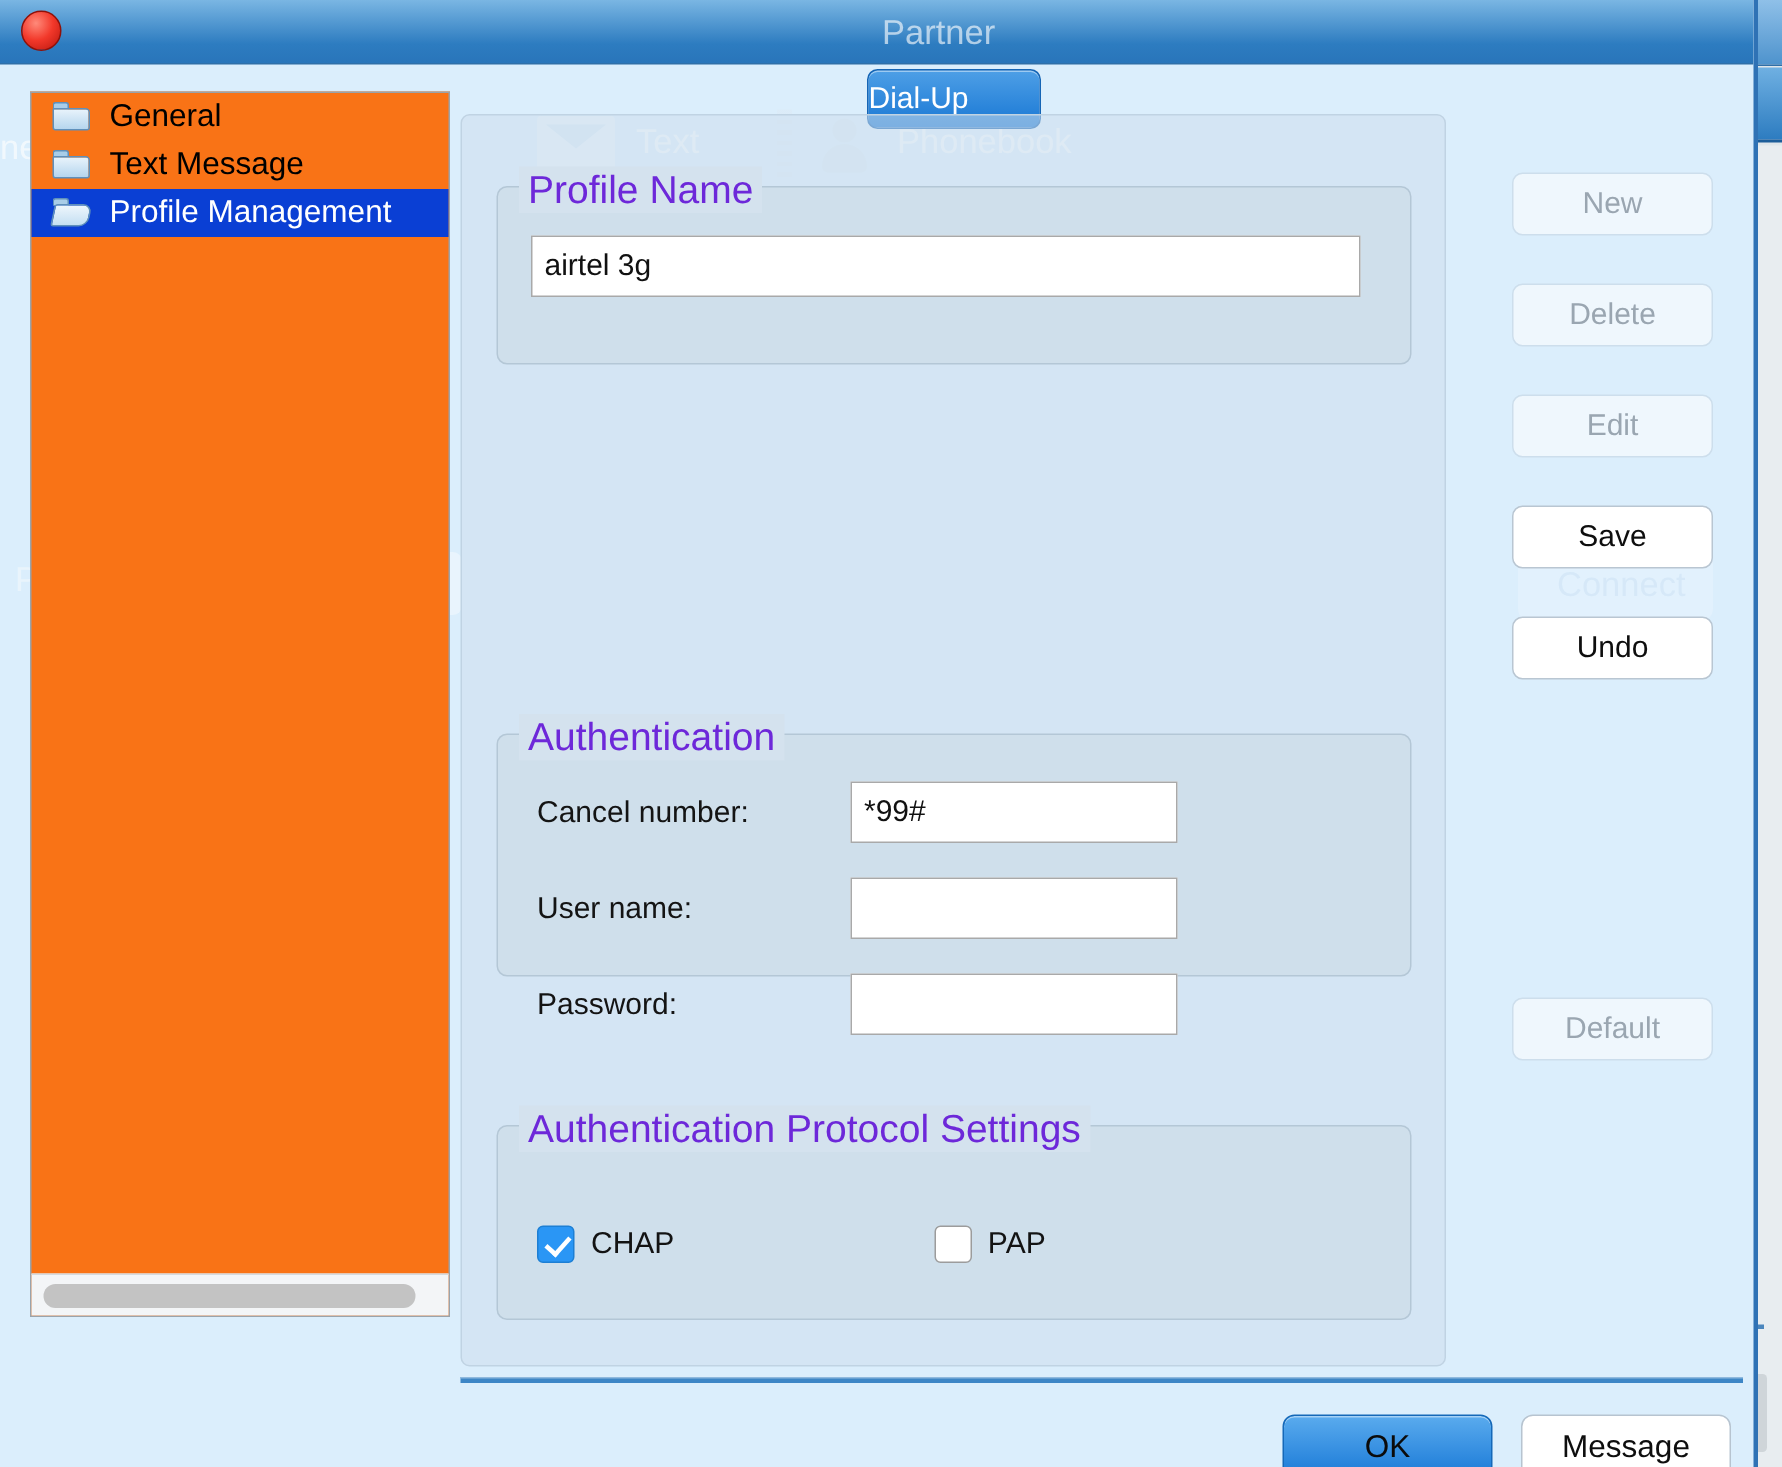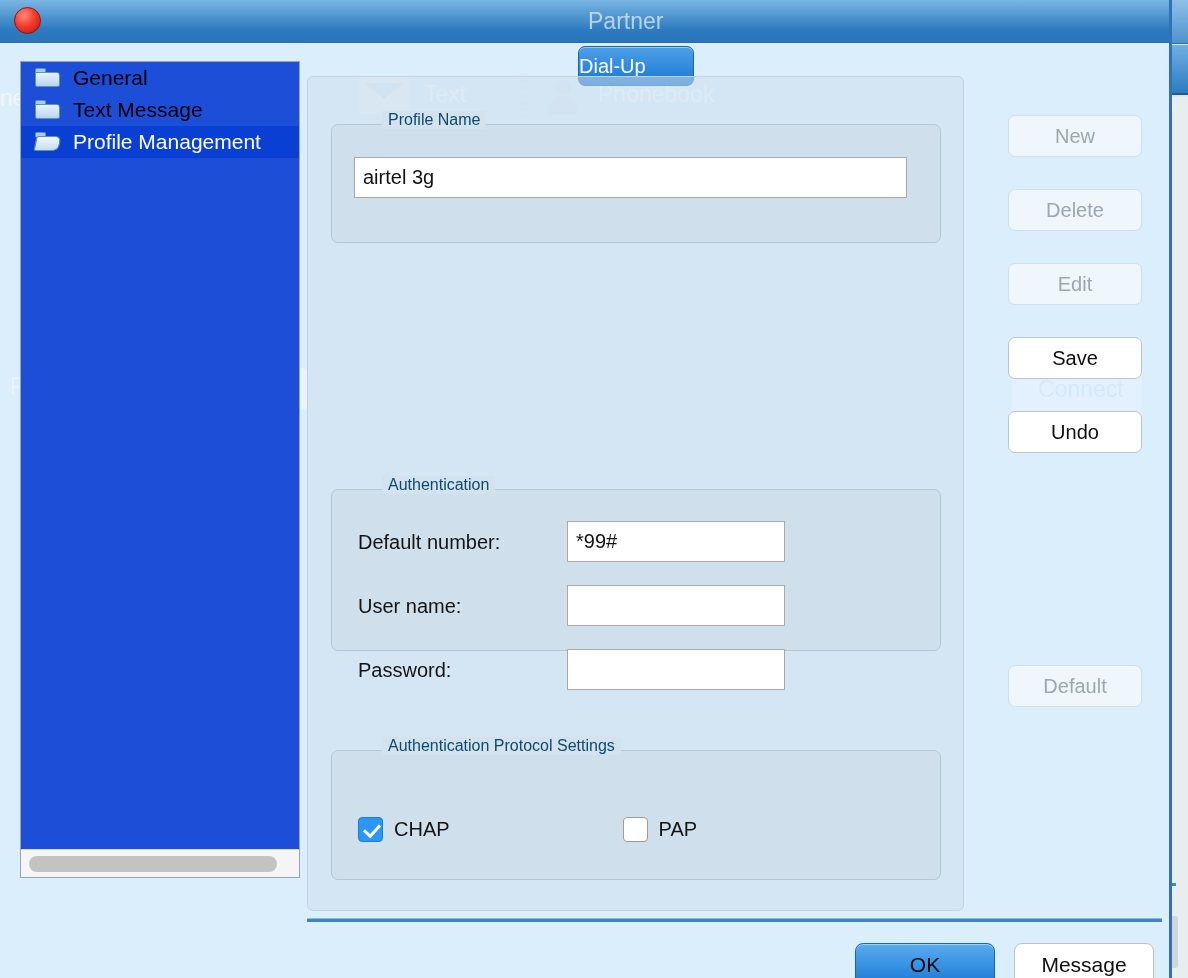--- a/index.html
+++ b/index.html
@@ -110,21 +110,21 @@
   }
 
   
   #body-area {
     position: absolute; left: 0; top: 43px; width: 1172px; height: 935px;
   }
 
   
   #tree-panel {
     position: absolute; left: 20px; top: 18px; width: 280px; height: 817px;
-    background: #1d4ed8;
+    background: #f97316;
     border: 1px solid #9aa3ab;
   }
   .tree-item {
     display: flex; align-items: center; height: 32px;
     padding-left: 14px; font-size: 21px; color: #000; cursor: pointer;
     white-space: nowrap;
   }
   .tree-item.selected { background: #0a3fd4; color: #ffffff; }
   .folder-icon { width: 26px; height: 20px; margin-right: 12px; position: relative; flex: none; }
   .folder-icon .tab {
@@ -169,22 +169,22 @@
   }
 
   .groupbox {
     position: absolute;
     background: #cfdfeb;
     border: 1px solid #b4c7d6;
     border-radius: 7px;
   }
   .groupbox > .legend {
     position: absolute; left: 14px; top: -14px;
-    padding: 0 6px; font-size: 16px; color: #0c4a6e;
-    background: #d4e2ee; white-space: nowrap; margin-left: 36px;
+    padding: 0 6px; font-size: 26px; color: #6d28d9;
+    background: #d4e2ee; white-space: nowrap;
   }
 
   #gb-profile { left: 23px; top: 47px; width: 610px; height: 119px; }
   #gb-apn     { left: 23px; top: 196px; width: 610px; height: 182px; }
   #gb-auth    { left: 23px; top: 412px; width: 610px; height: 162px; }
   #gb-proto   { left: 23px; top: 673px; width: 610px; height: 130px; }
 
   .text-input {
     position: absolute; background: #ffffff;
     border: 1px solid #a9a9a9;
@@ -359,21 +359,21 @@
     <div id="content-panel">
 
       <div class="groupbox" id="gb-profile">
         <span class="legend">Profile Name</span>
         <input class="text-input" id="profile-name-input" type="text" value="airtel 3g" style="">
       </div>
 
 
       <div class="groupbox" id="gb-auth">
         <span class="legend">Authentication</span>
-        <span class="field-label" id="access-label">Default number:</span>
+        <span class="field-label" id="access-label">Cancel number:</span>
         <input class="text-input" id="access-number-input" type="text" value="*99#" style="">
         <span class="field-label" id="username-label">User name:</span>
         <input class="text-input" id="username-input" type="text" value="" style="">
         <span class="field-label" id="password-label">Password:</span>
         <input class="text-input" id="password-input" type="password" value="" style="">
       </div>
 
       <div class="groupbox" id="gb-proto">
         <span class="legend">Authentication Protocol Settings</span>
         <div class="check-row">

